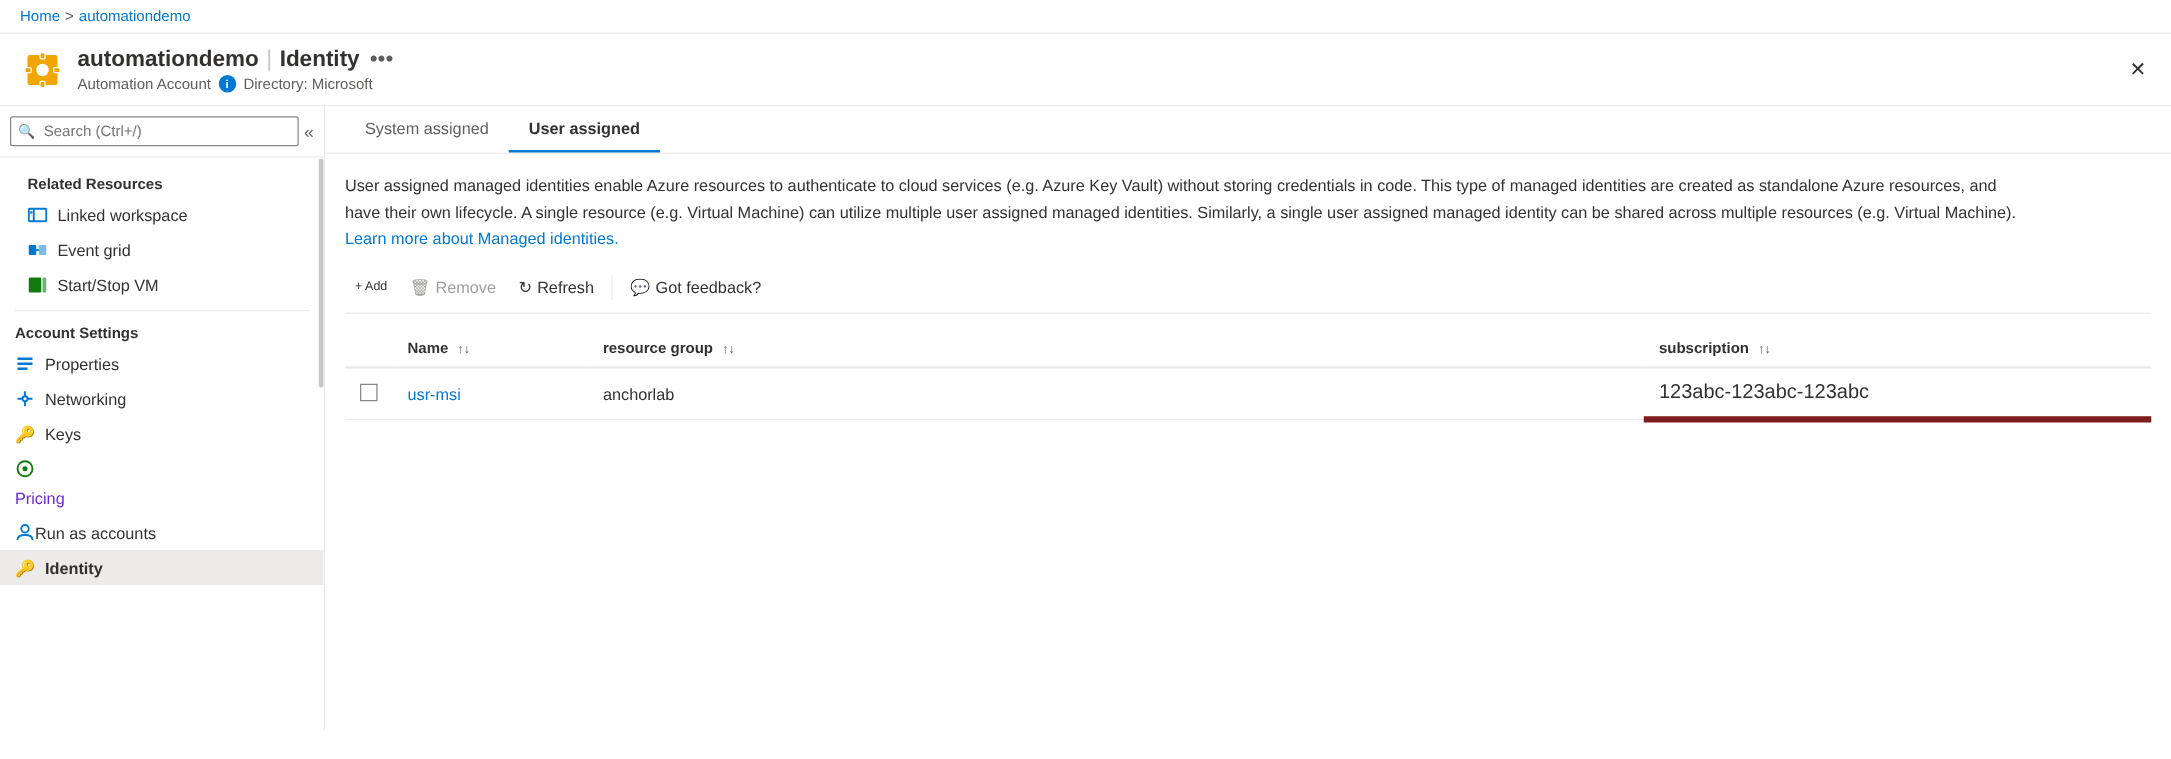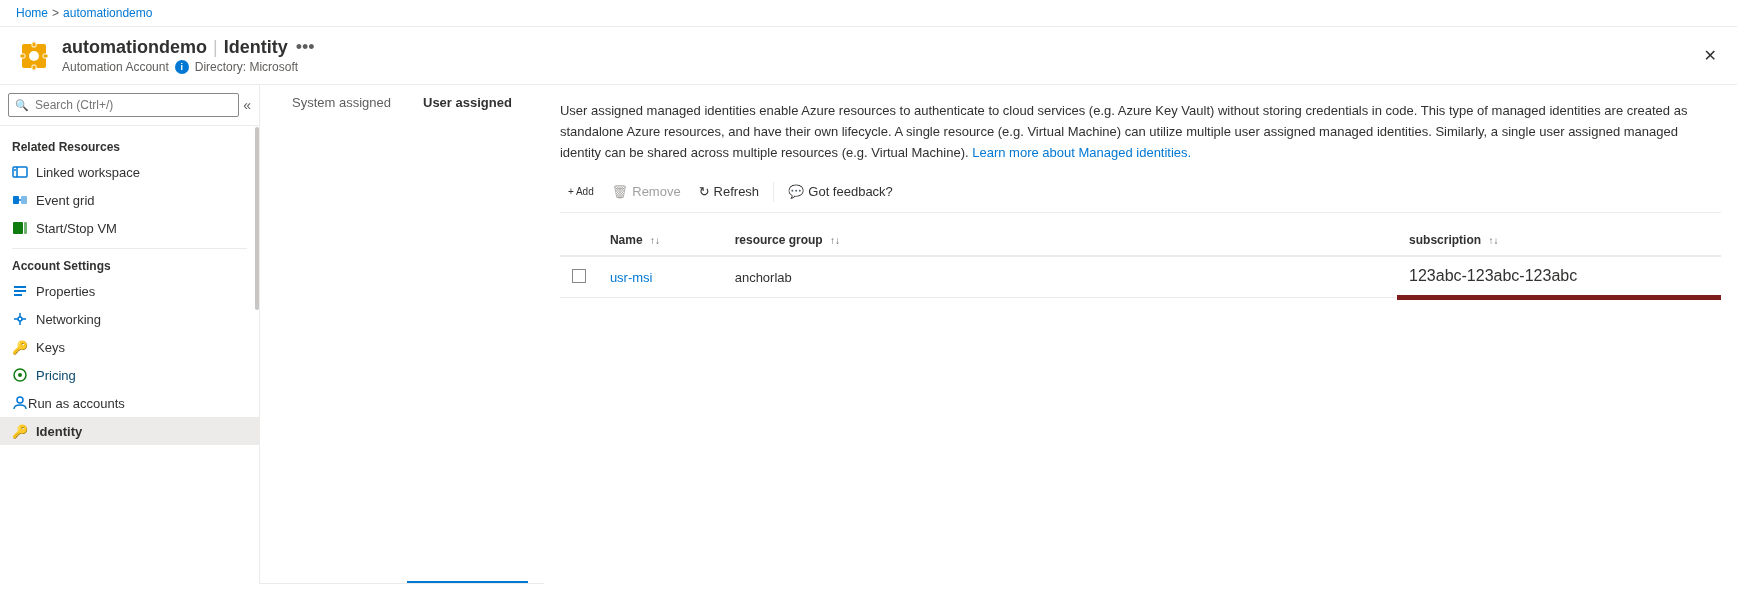--- a/index.html
+++ b/index.html
@@ -49,21 +49,21 @@
     <div style="padding: 8px 8px; display: flex; align-items: center; gap: 4px; border-bottom: 1px solid #edebe9;">
       <div style="position: relative; flex: 1;">
         <span style="position: absolute; left: 7px; top: 50%; transform: translateY(-50%); color: #605e5c; font-size: 11px;">🔍</span>
         <input type="text" style="width: 100%; border: 1px solid rgb(138, 136, 134); border-radius: 2px; padding: 4px 8px 4px 26px; font-size: 12px; outline: none;" placeholder="Search (Ctrl+/)">
       </div>
       <span style="font-size:14px;color:#605e5c;cursor:pointer;">«</span>
     </div>
 
     <div style="overflow-y: auto; flex: 1; position: relative;">
 
-      <div style="padding: 10px 0 0 0;">
+      <div style="padding: 10px 0 0 10px;">
         <div style="font-size: 12px; font-weight: 600; color: #323130; padding: 4px 12px 4px 12px;">Related Resources</div>
 
         <div style="display:flex;align-items:center;gap:8px;padding:6px 12px;cursor:pointer;font-size:13px;color:#323130;">
           <span style="width:16px;height:16px;display:flex;align-items:center;justify-content:center;color:#0078d4;font-size:13px;">
             <svg width="16" height="16" viewBox="0 0 16 16">
                 <rect x="1" y="3" width="14" height="10" rx="1" fill="none" stroke="#0078d4" stroke-width="1.5"></rect>
                 <line x1="5" y1="3" x2="5" y2="13" stroke="#0078d4" stroke-width="1.5"></line>
                 <circle cx="3" cy="6" r="1" fill="#0078d4"></circle>
               </svg>
           </span>
@@ -119,21 +119,21 @@
               </svg>
           </span>
           <span>Networking</span>
         </div>
 
         <div style="display:flex;align-items:center;gap:8px;padding:6px 12px;cursor:pointer;font-size:13px;color:#323130;">
           <span style="width:16px;height:16px;display:flex;align-items:center;justify-content:center;color:#f0a500;font-size:13px;">🔑</span>
           <span>Keys</span>
         </div>
 
-        <div style="display:flex;align-items:flex-end;gap:8px;padding:6px 12px;cursor:pointer;font-size:13px;color:#0c4a6e;">
+        <div style="display:flex;align-items:flex-start;gap:8px;padding:6px 12px;cursor:pointer;font-size:13px;color:#6d28d9;flex-direction:column;">
           <span style="width:16px;height:16px;display:flex;align-items:center;justify-content:center;color:#107c10;font-size:13px;">
             <svg width="16" height="16" viewBox="0 0 16 16">
                 <circle cx="8" cy="8" r="6" fill="none" stroke="#107c10" stroke-width="1.5"></circle>
                 <circle cx="8" cy="8" r="2" fill="#107c10"></circle>
               </svg>
           </span>
           <span>Pricing</span>
         </div>
 
 
@@ -152,21 +152,21 @@
           <span style="font-weight:600;">Identity</span>
         </div>
       </div>
 
       <div style="position:absolute;right:0;top:0;width:4px;height:100%;">
         <div style="width:4px;background:#c8c6c4;border-radius:2px;height:40%;margin-top:30%;"></div>
       </div>
     </div>
   </div>
 
-  <div style="flex:1;display:flex;overflow:hidden;">
+  <div style="flex:1;display:flex;flex-direction:column;overflow:hidden;">
 
     <div style="display:flex;padding:0 16px;border-bottom:1px solid #edebe9;flex-shrink:0;">
       <div style="padding:10px 16px;cursor:pointer;font-size:13px;color:#605e5c;border-bottom:2px solid transparent;">System assigned</div>
       <div style="padding:10px 16px;cursor:pointer;font-size:13px;color:#323130;border-bottom:2px solid #0078d4;font-weight:600;">User assigned</div>
     </div>
 
     <div style="padding:16px;flex:1;overflow-y:auto;">
 
       <p style="font-size:13px;color:#323130;line-height:1.6;margin-bottom:16px;max-width:1350px;">
         <span>User assigned managed identities enable Azure resources to authenticate to cloud services (e.g. Azure Key Vault) without storing credentials in code. This type of managed identities are created as standalone Azure resources, and have their own lifecycle. A single resource (e.g. Virtual Machine) can utilize multiple user assigned managed identities. Similarly, a single user assigned managed identity can be shared across multiple resources (e.g. Virtual Machine).</span>

